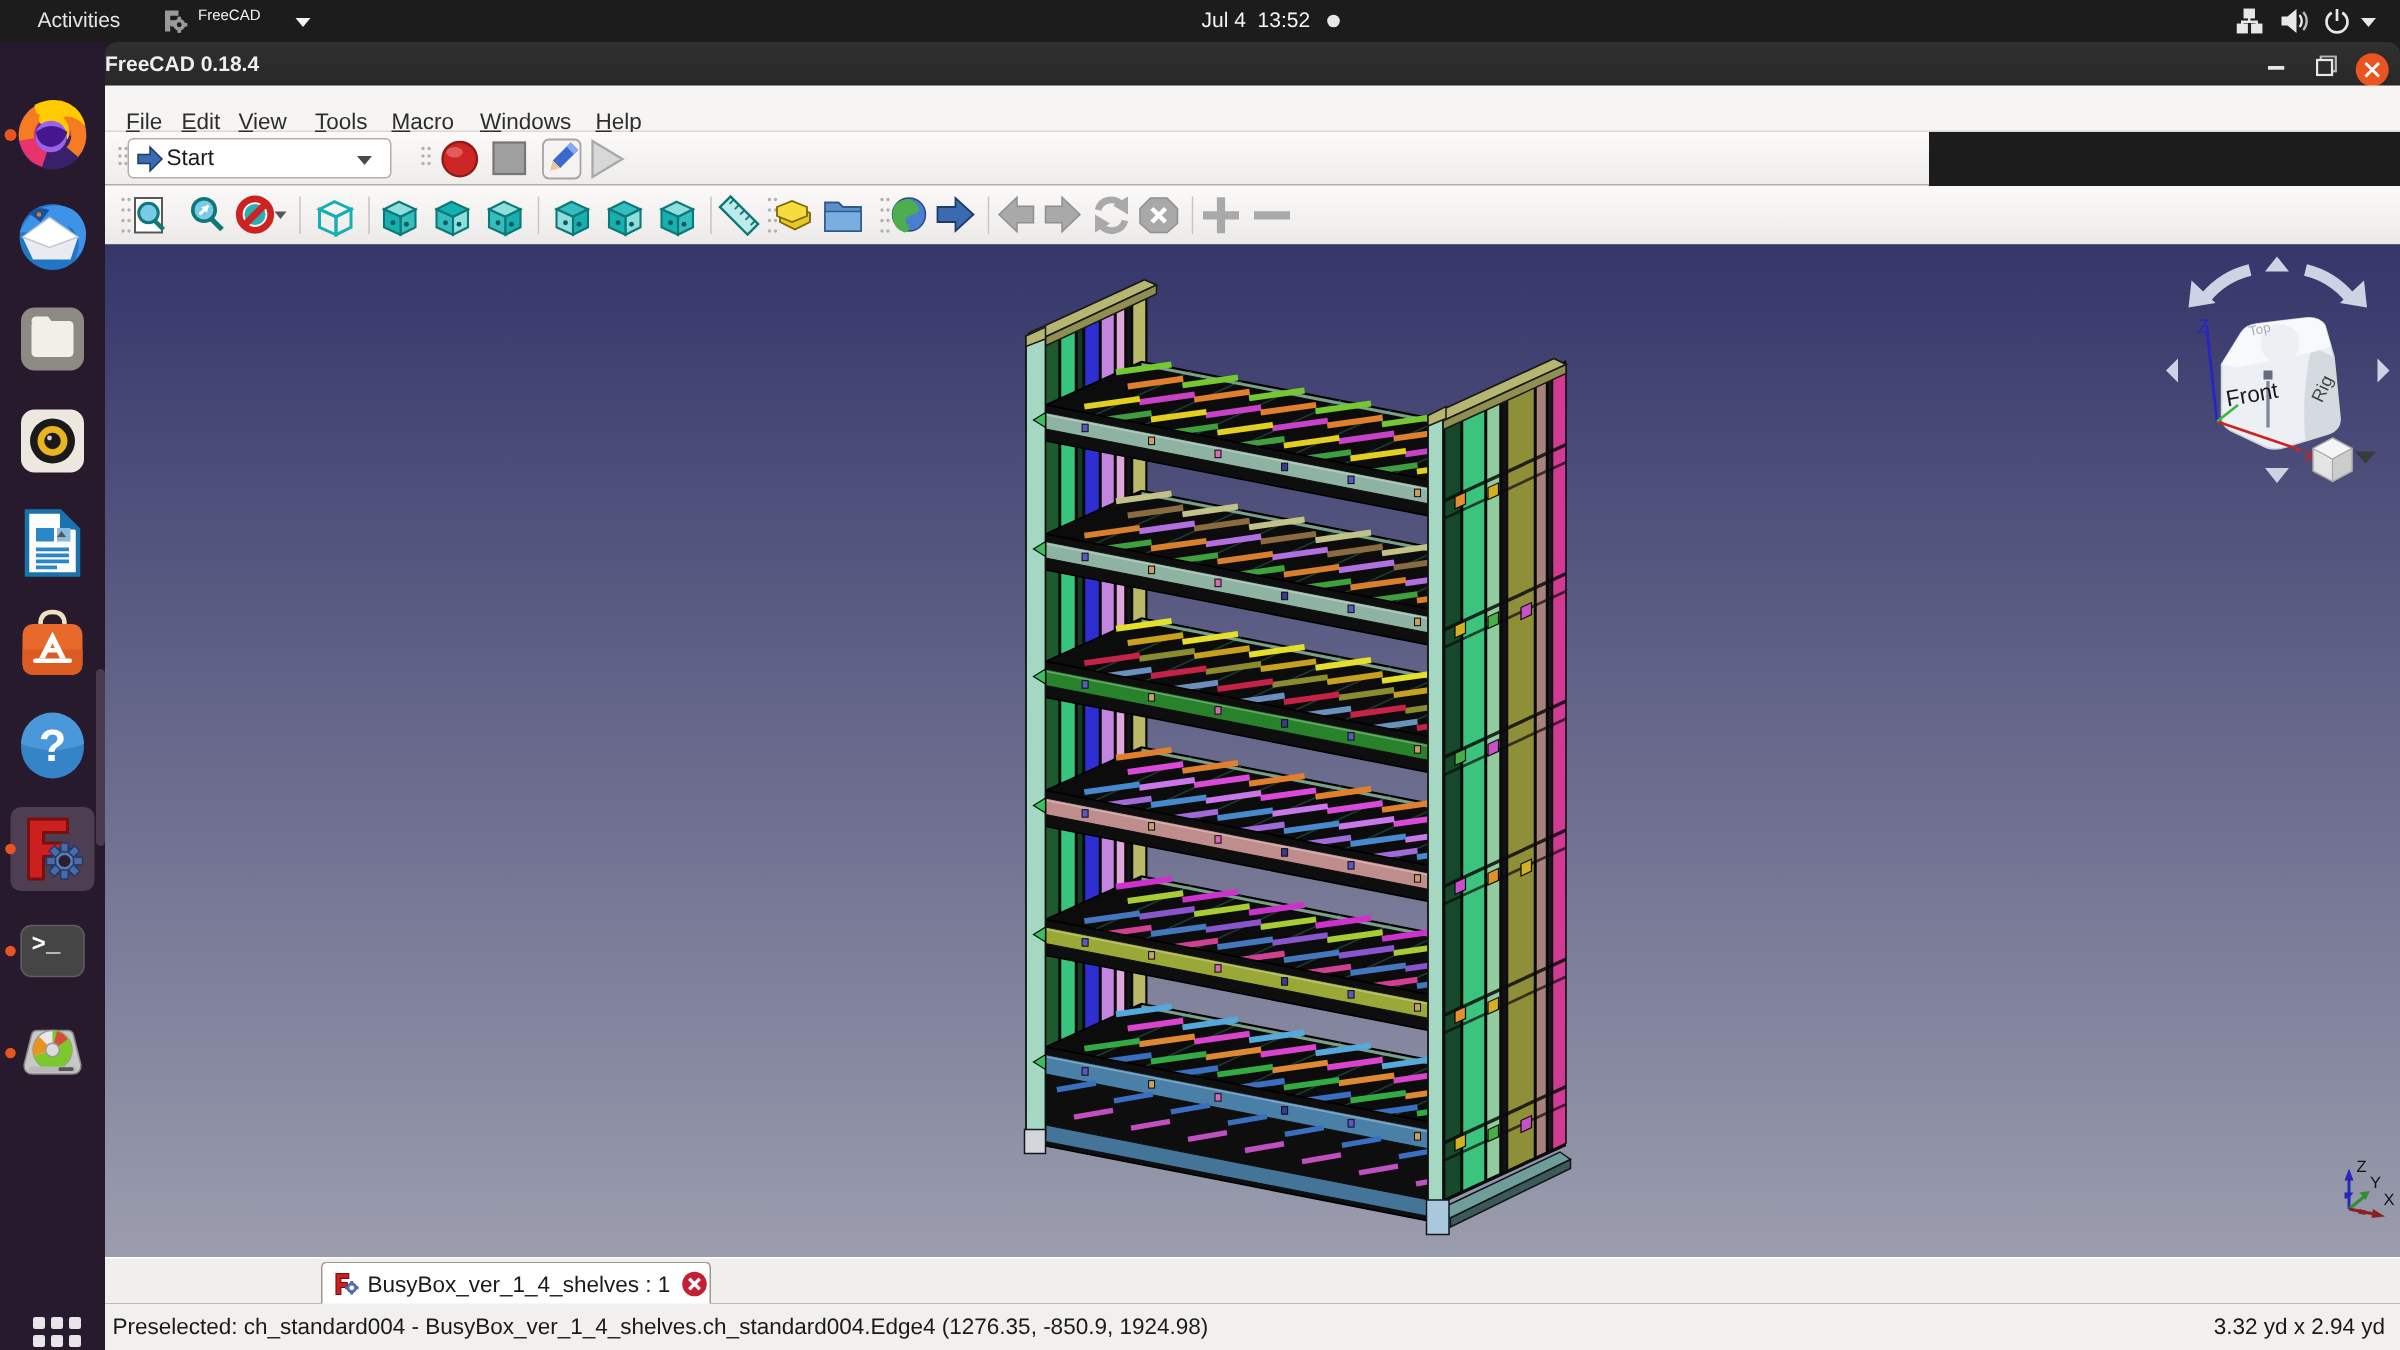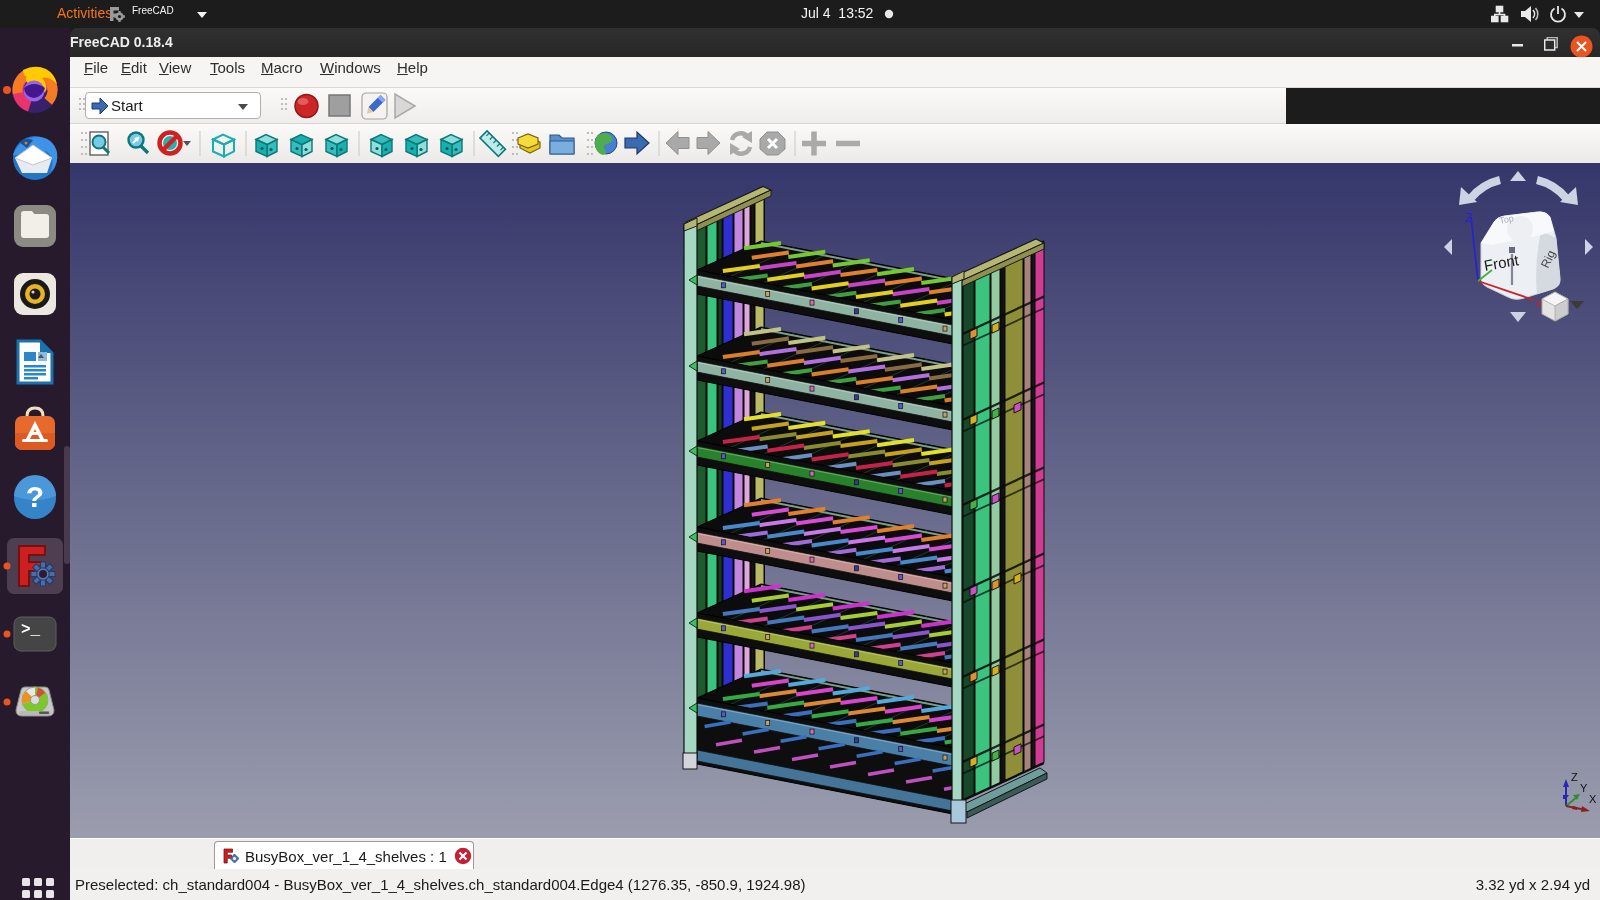--- a/index.html
+++ b/index.html
@@ -2,35 +2,35 @@
 <html><head><meta charset="utf-8">
 <style>
 * { margin:0; padding:0; box-sizing:border-box; }
 html,body { width:1600px; height:900px; overflow:hidden; background:#1c1c1c; font-family:"Liberation Sans", sans-serif; }
 #topbar { position:absolute; left:0; top:0; width:1600px; height:28px; background:#1c1c1c; }
 #dock { position:absolute; left:0; top:28px; width:70px; height:872px; }
 #win { position:absolute; left:70px; top:28px; width:1530px; height:872px; }
 #titlebar { position:absolute; left:0; top:0; width:1530px; height:29px; background:linear-gradient(#303030,#282828); border-radius:8px 8px 0 0; }
 #titlebar .t { position:absolute; left:0; right:0; top:6px; text-align:left; color:#eee; font-size:14px; font-weight:bold; }
 #menubar { position:absolute; left:0; top:29px; width:1530px; height:31px; background:#f6f5f3; border-bottom:1px solid #dbd7d3; color:#2d2d2d; font-size:15px; }
-#menubar span { position:absolute; top:2px; }
+#menubar span { position:absolute; top:16px; }
 #toolbar1 { position:absolute; left:0; top:60px; width:1216px; height:36px; background:linear-gradient(#fbfaf9,#efedeb); border-bottom:1px solid #d8d4d0; }
 #toolbar2 { position:absolute; left:0; top:96px; width:1530px; height:39px; background:linear-gradient(#fbfaf9,#eceae8); }
 #viewport { position:absolute; left:0; top:135px; width:1530px; height:675px; background:linear-gradient(#35366a,#9b9dae); }
 #tabbar { position:absolute; left:0; top:810px; width:1530px; height:31px; background:#f0efed; border-top:1px solid #fff; }
 .tab { position:absolute; top:2px; height:29px; display:flex; align-items:center; font-size:15px; color:#1a1a1a; border:1px solid #9c9892; border-bottom:none; border-radius:4px 4px 0 0; }
 .tab.inactive { background:linear-gradient(#dedbd7,#cfccc8); top:4px; height:27px; }
 .tab.active { background:#fff;text-align:center; }
 #statusbar { position:absolute; left:0; top:841px; width:1530px; height:31px; background:#f1f0ee; font-size:15px; color:#1a1a1a; }
 .combo { position:absolute; left:15px; top:4px; width:176px; height:27px; background:#fff; border:1px solid #b3aea8; border-radius:4px; }
 </style></head>
 <body>
 
 <div id="topbar">
- <div style="position:absolute;left:25px;top:5px;font-size:14px;color:#f97316;margin-left:32px;">Activities</div>
+ <div style="position:absolute;left:25px;top:5px;font-size:14px;color:#e5e5e5;">Activities</div>
  <svg style="position:absolute;left:108px;top:5px" width="18" height="18" viewBox="0 0 18 18">
    <path d="M 2,2 h 9 v 3.5 h -5.5 v 3 h 4.5 v 3.5 h -4.5 v 4 h -3.5 z" fill="#9a9a9a"></path>
    <g transform="translate(11.5,11.5)">
         <circle r="4" fill="#9a9a9a"></circle>
    <rect x="-1.2" y="3" width="2.4" height="2.4" fill="#9a9a9a"></rect>
         <rect x="-1.2" y="-5.4" width="2.4" height="2.4" fill="#9a9a9a"></rect>
    <rect x="3" y="-1.2" width="2.4" height="2.4" fill="#9a9a9a"></rect>
         <rect x="-5.4" y="-1.2" width="2.4" height="2.4" fill="#9a9a9a"></rect>
    <circle r="1.6" fill="#1c1c1c"></circle>
       </g>

